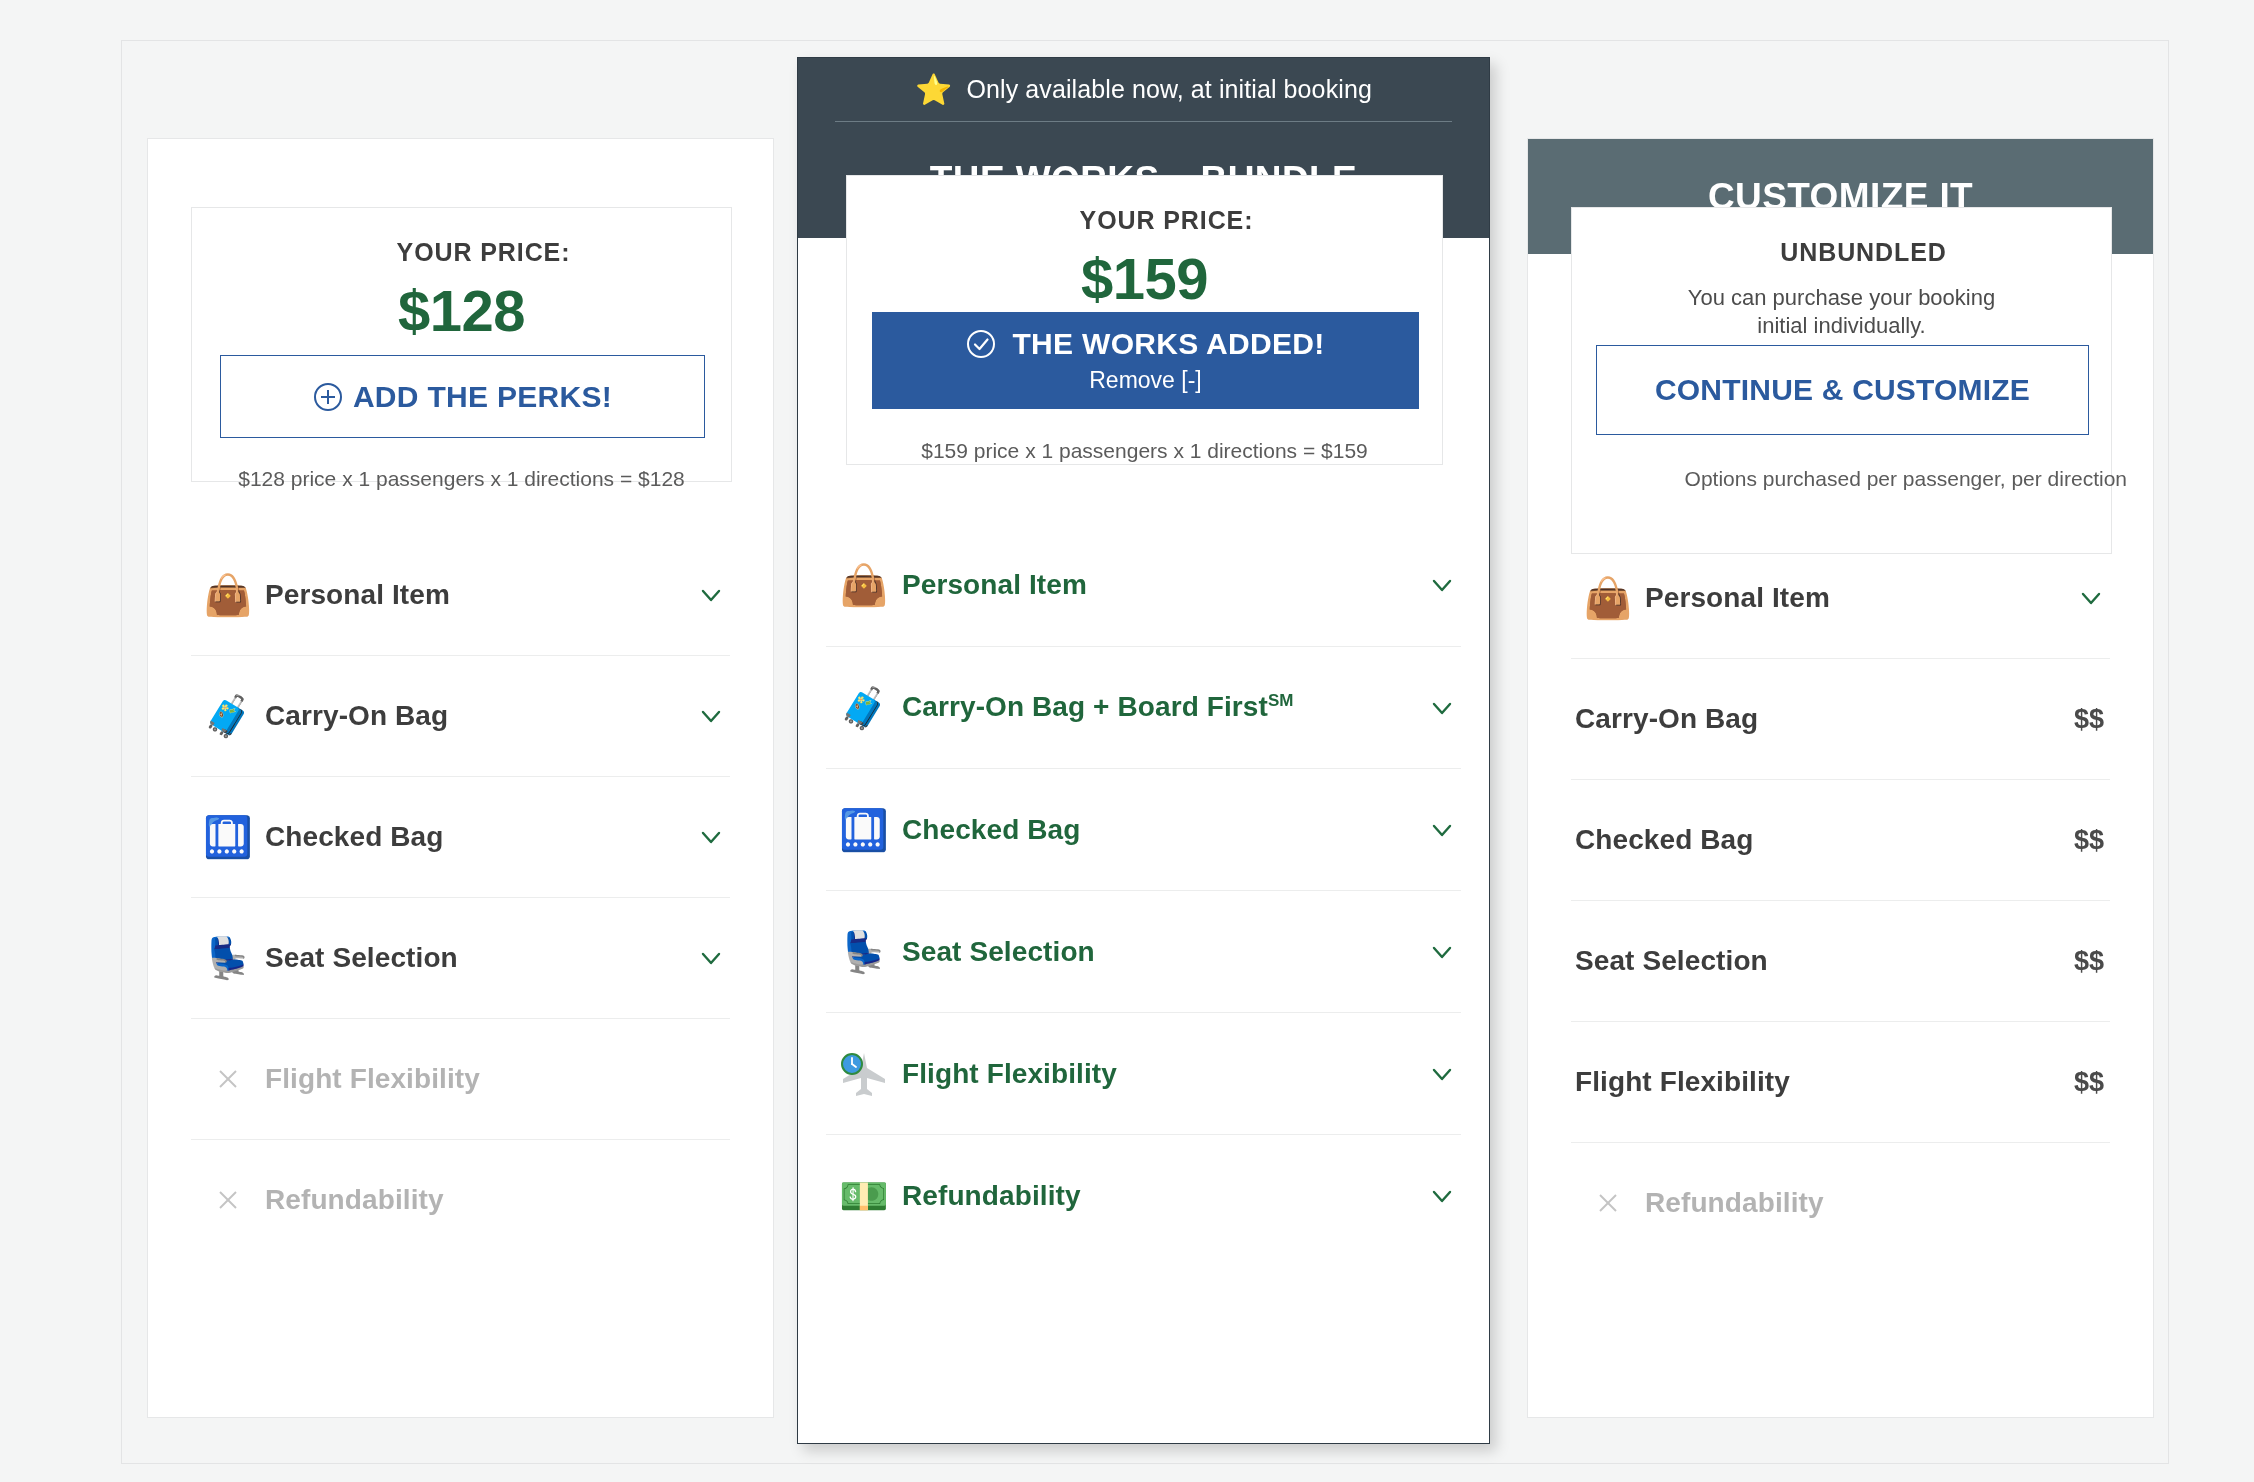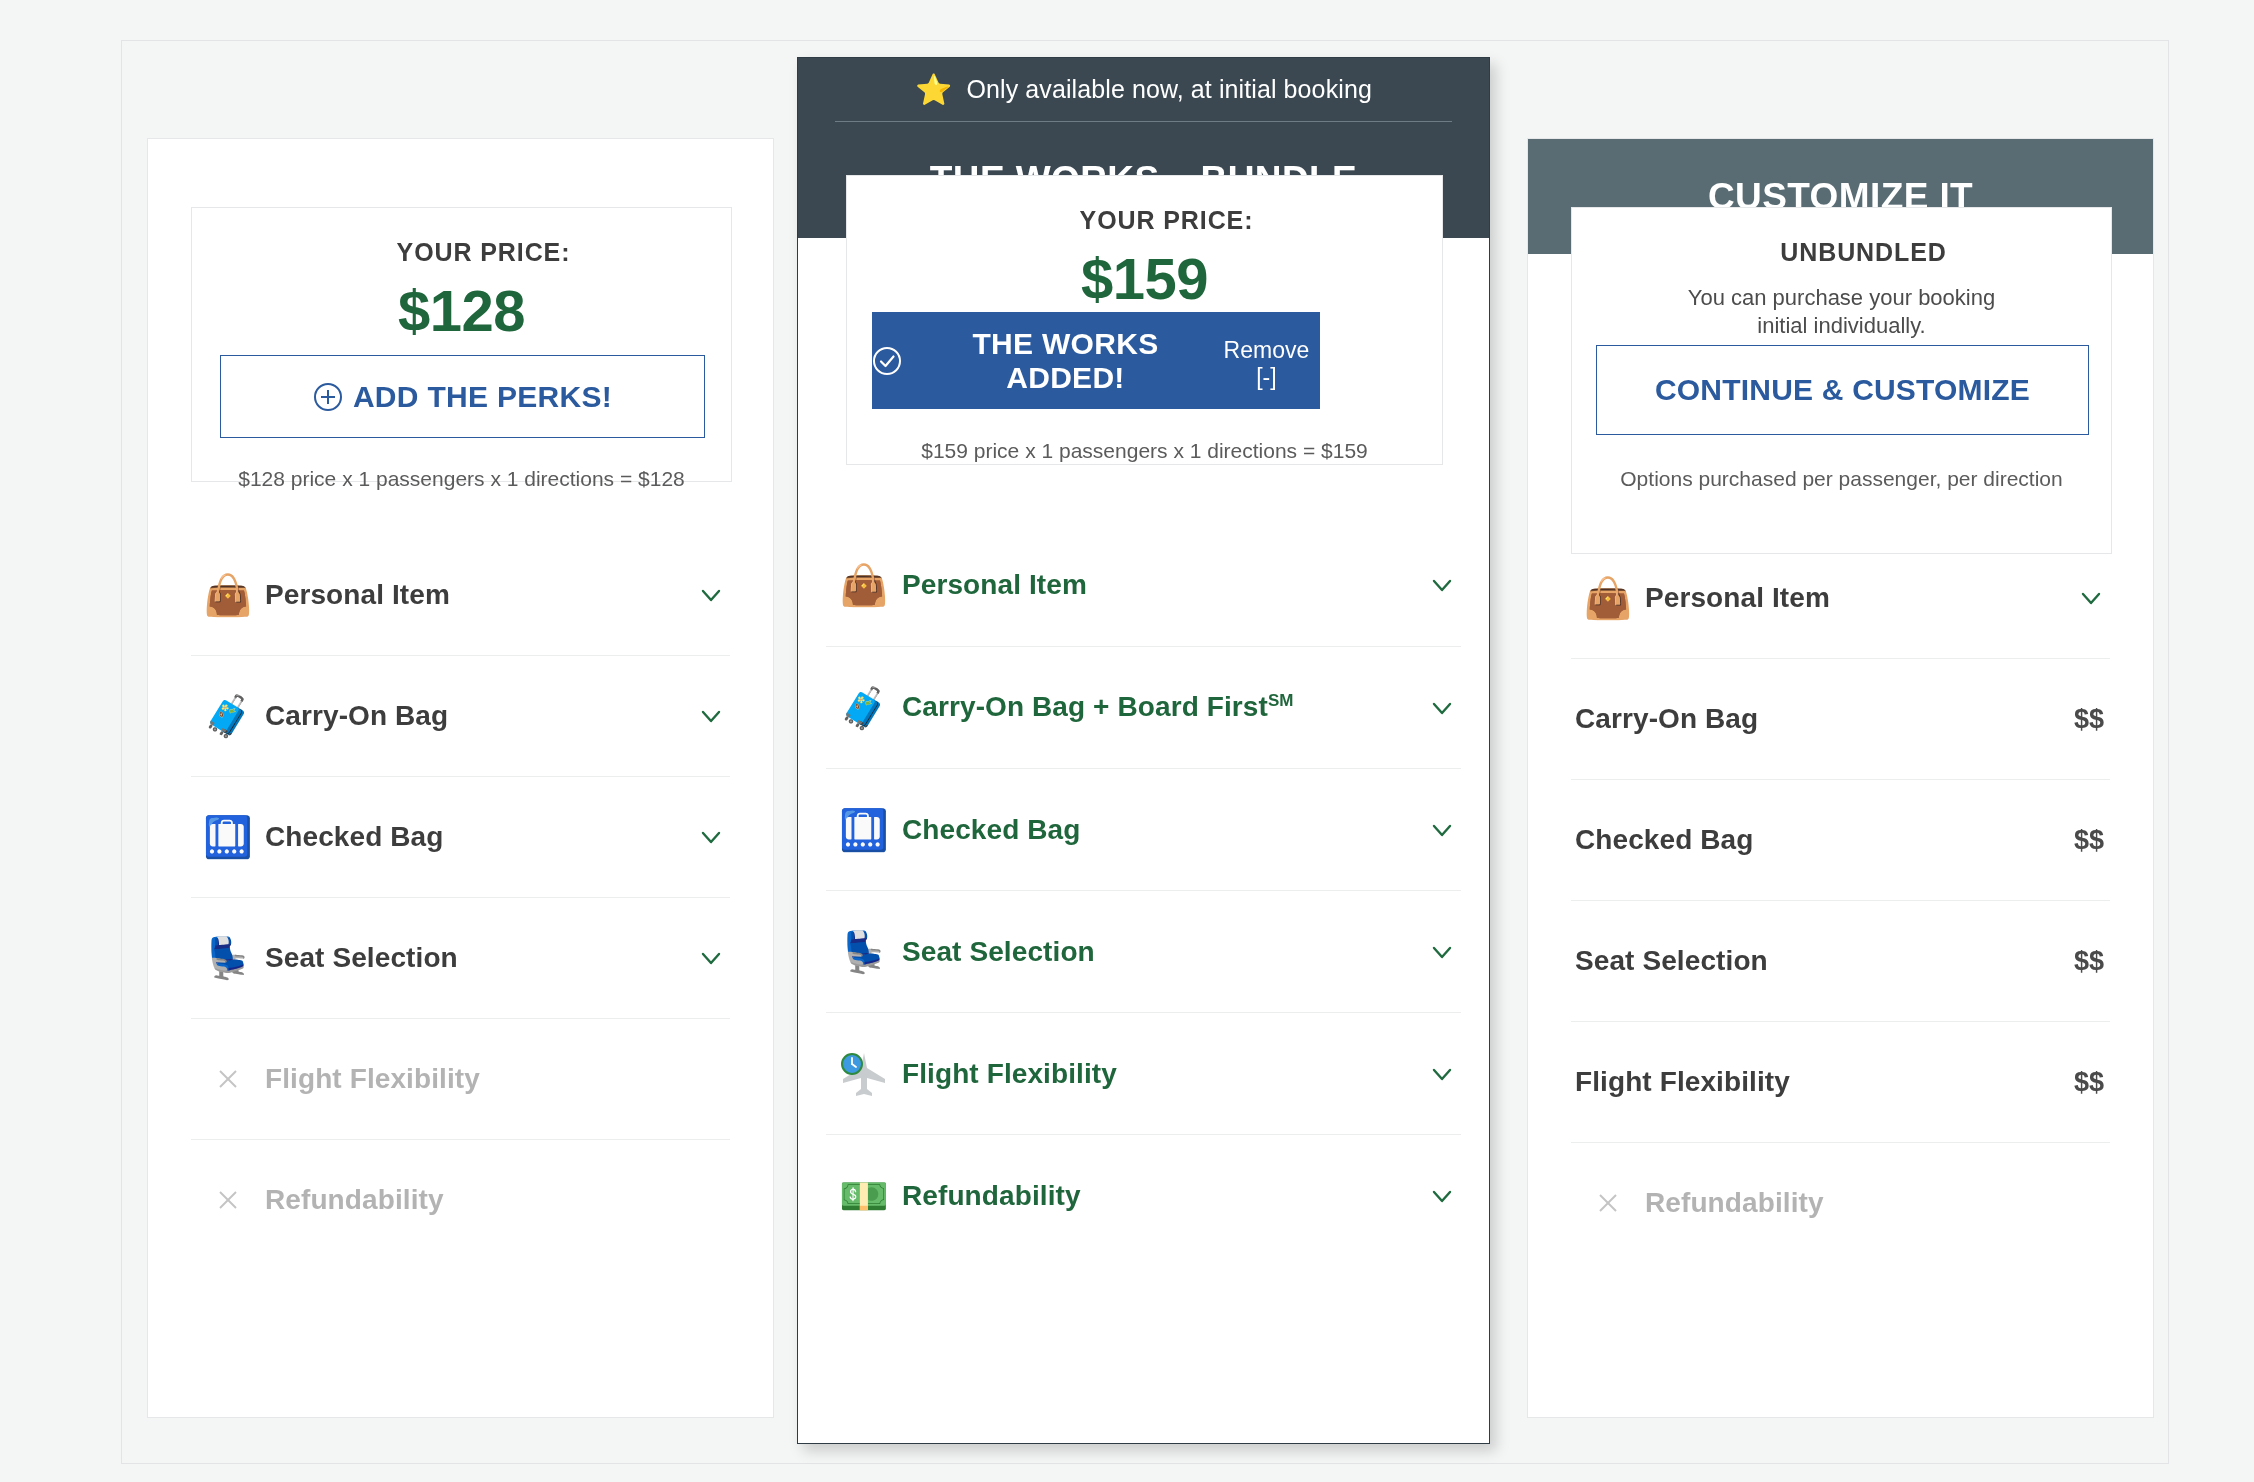--- a/index.html
+++ b/index.html
@@ -182,25 +182,25 @@
   #btn-continue-customize {
     position: absolute;
     left: 24px; top: 137px;
     width: 493px; height: 90px;
     font-size: 30px;
     letter-spacing: 0.2px;
   }
   .btn-solid {
     position: absolute;
     left: 25px; top: 136px;
-    width: 448px; height: 97px;
+    width: 547px; height: 97px;
     background: #2b5a9e;
     color: #ffffff;
     display: flex;
-    flex-direction: row;
+    flex-direction: column;
     align-items: center;
     justify-content: center;
     cursor: pointer;
   }
   .btn-solid-main {
     display: flex;
     align-items: center;
     gap: 16px;
     font-size: 30px;
     font-weight: bold;
@@ -474,21 +474,21 @@
 
     <div class="price-panel" id="panel-custom">
       <div class="price-caption">UNBUNDLED</div>
       <div class="price-sub" style="margin-top:18px;">You can purchase your booking</div>
       <div class="price-sub" style="margin-top:2px;">initial individually.</div>
 
       <div class="btn-outline" id="btn-continue-customize">
         <span>CONTINUE &amp; CUSTOMIZE</span>
       </div>
 
-      <div class="calc-line" style="position:absolute; left:0; top:243px; width:100%;">Options purchased per passenger, per direction</div>
+      <div class="calc-line" style="position:absolute; left:16px; top:243px; width:100%;text-align:right;">Options purchased per passenger, per direction</div>
     </div>
 
     <div class="feature-list" id="list-custom">
       <div class="feature-row first">
         <span class="f-icon">👜</span>
         <span class="f-label">Personal Item</span>
         <span class="chev">
           <svg width="30" height="30" viewBox="0 0 30 30">
               <polyline points="7,11 15,20 23,11" fill="none" stroke="#1f6b3f" stroke-width="2.4" stroke-linecap="round" stroke-linejoin="round"></polyline>
             </svg>

